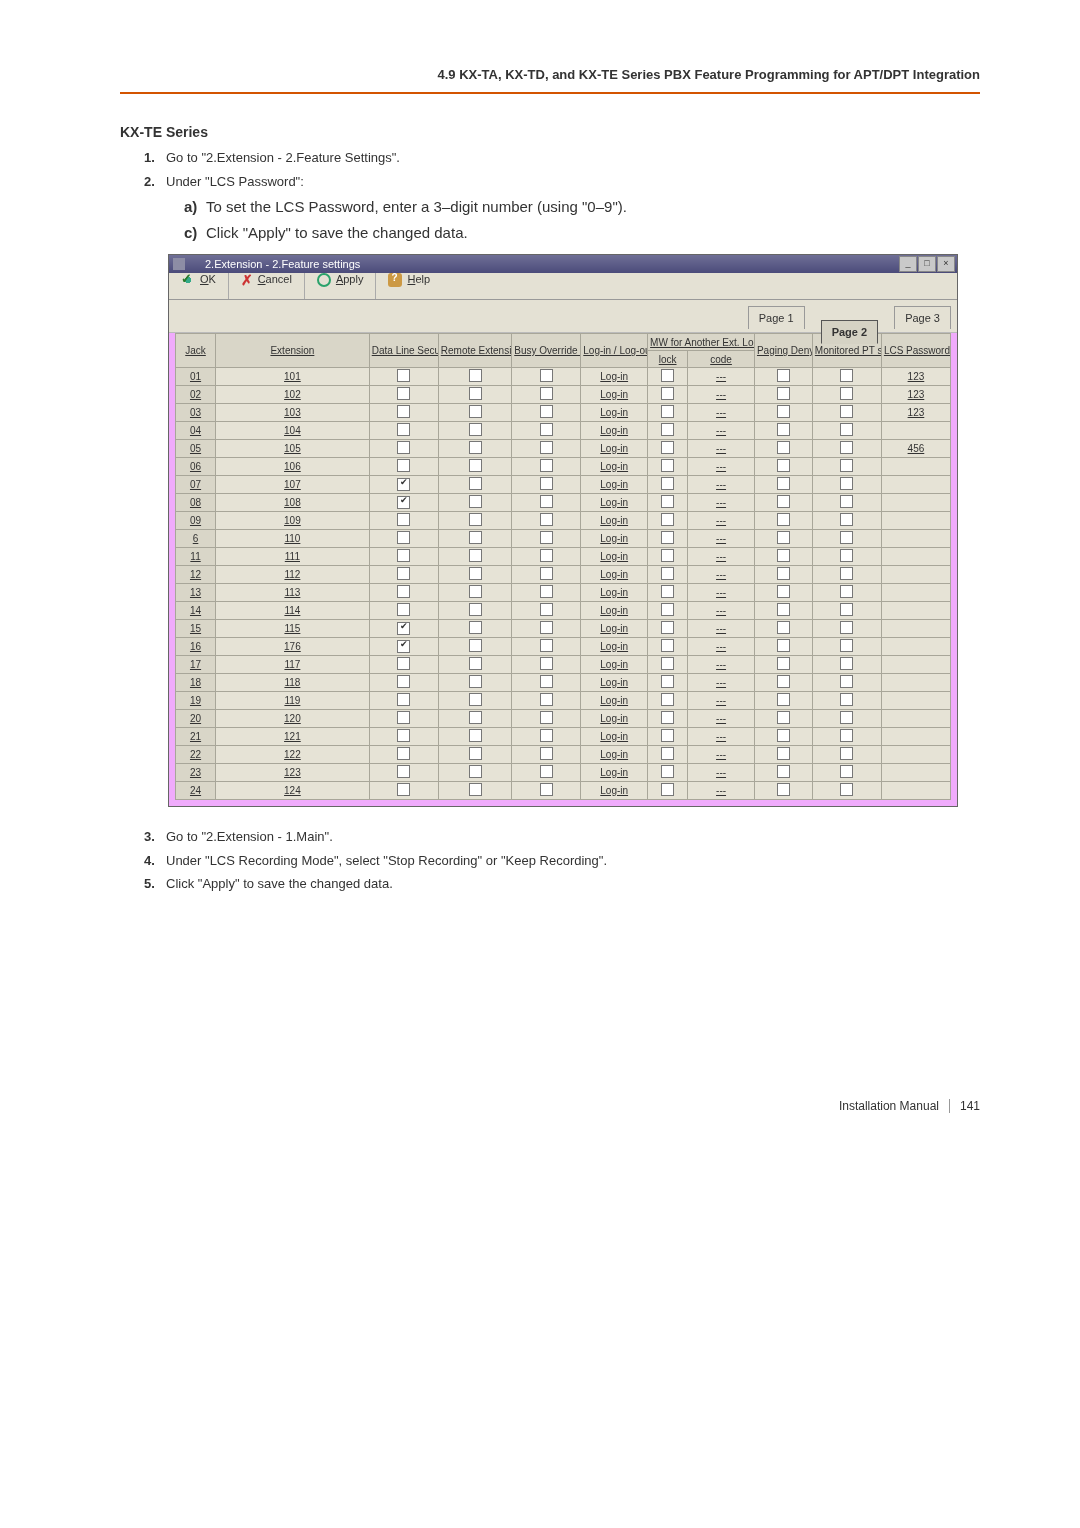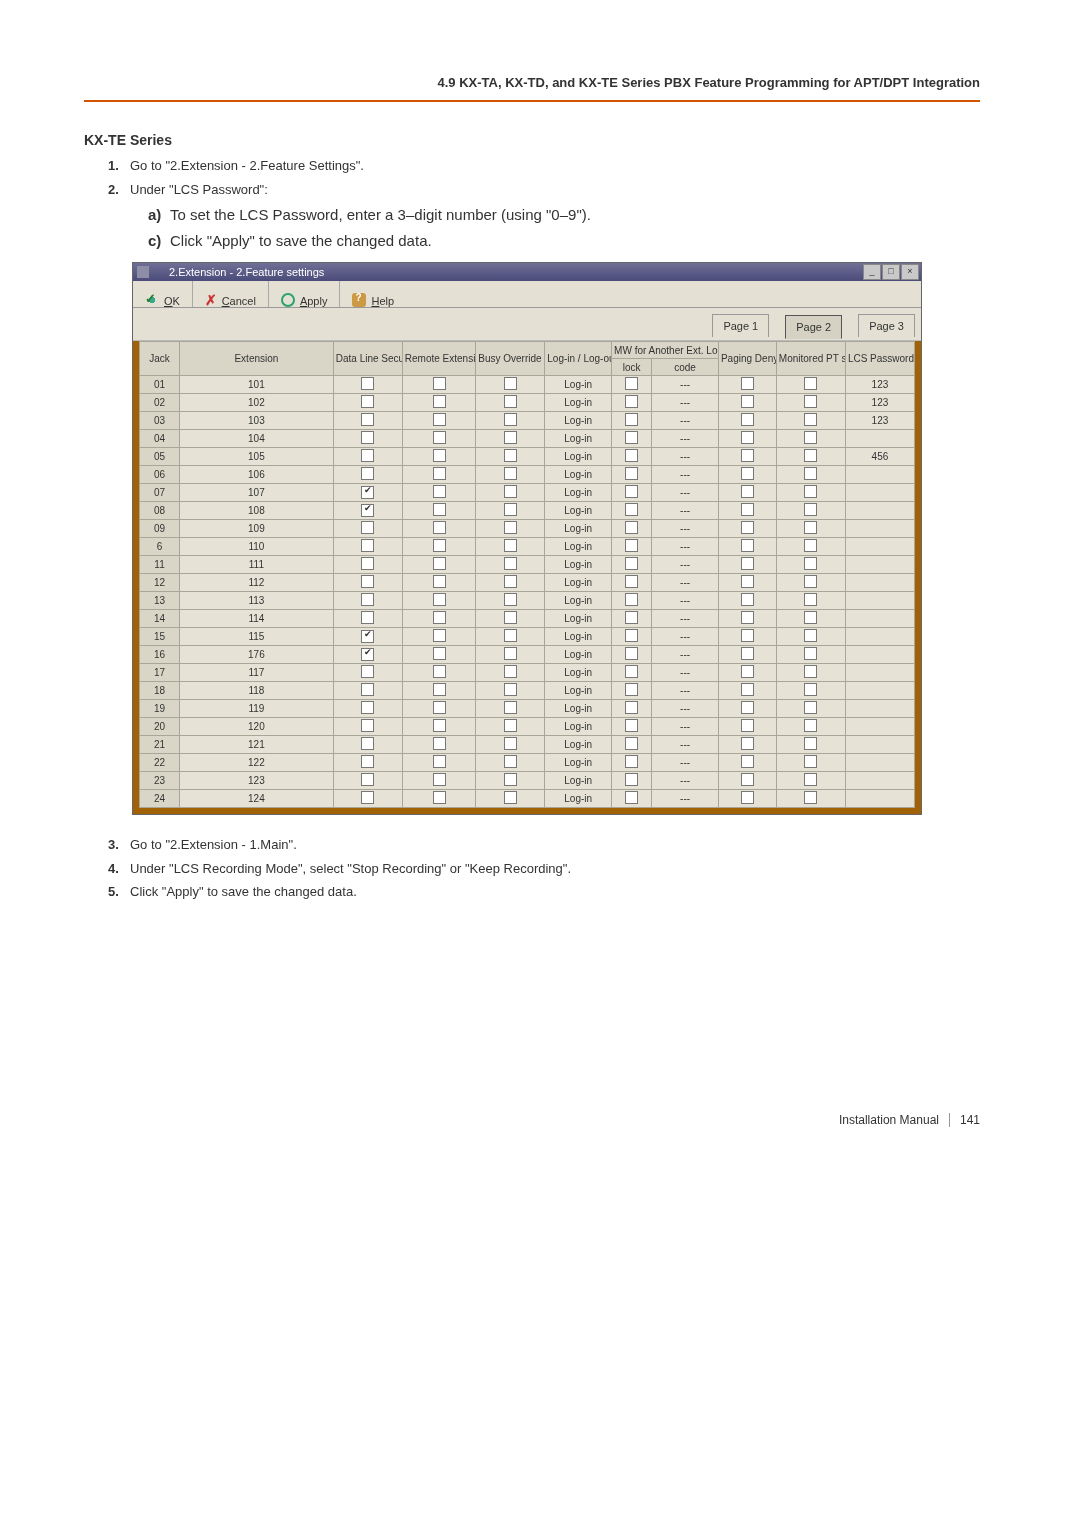--- a/index.html
+++ b/index.html
@@ -6,24 +6,24 @@
   margin: 0;
   padding: 0;
   font-family: Arial, Helvetica, sans-serif;
   background: #fff;
   font-size: 12px;
   color: #333;
 }
 .page {
   width: 1080px;
   height: 1156px;
-  margin: 15px auto;
+  margin: 7px auto;
   position: relative;
   box-sizing: border-box;
-  padding: 60px 100px 40px 84px;
+  padding: 60px 100px 40px 120px;
 }
 .page-header {
   text-align: right;
   font-weight: bold;
   font-size: 13px;
   padding-bottom: 10px;
   border-bottom: 2px solid #d35400;
   margin-bottom: 30px;
 }
 .section-title {
@@ -84,21 +84,21 @@
 .title-icon { width:12px; height:12px; background:#8d8da5; }
 .winbtns { display:flex; gap:1px; }
 .winbtn { width:16px; height:14px; background:#c9c9c9; border:1px solid #888; font-size:9px; line-height:12px; text-align:center; color:#333; }
 .toolbar {
   display: flex;
   height: 26px;
   border-bottom: 1px solid #999;
   align-items:center;
 }
 .tbtn {
-  display:flex; align-items:flex-end; gap:5px;
+  display:flex; align-items:flex-start; gap:5px;
   padding: 0 12px;
   height:100%;
   border-right:1px solid #aaa;
   font-size: 11px;
 }
 .tbtn .und { text-decoration: underline; }
 .ico { width:14px; height:14px; display:inline-block; }
 .ico-check { background: radial-gradient(#3a8 30%, transparent 31%); position:relative; }
 .ico-check::before { content:"✓"; color:#2a7a2a; font-size:13px; position:absolute; left:0; top:-2px; font-weight:bold;}
 .ico-x { color:#c33; font-weight:bold; font-size:14px; line-height:14px;}
@@ -118,25 +118,26 @@
   padding: 2px 10px;
   font-size:11px;
   background:#e4e1d4;
   height:18px;
   display:flex;align-items:center;
 }
 .tab.active {
   background:#d5d2c4;
   border:1px solid #555;
   border-bottom:1px solid #d5d2c4;
-  position:relative; top:1px;
+  position:relative; top:14px;font-weight:bold;
 }
 .table-wrap {
   padding: 0 6px 6px 6px;
-  background:#a16207;
+  background:#f0abfc;
+  text-decoration:underline;
 }
 table.grid {
   border-collapse: collapse;
   width: 100%;
   table-layout: fixed;
   font-size:10px;
   background:#e6e3d6;
 }
 table.grid th, table.grid td {
   border: 1px solid #a8a699;
@@ -153,21 +154,21 @@
   vertical-align:middle;
 }
 th.h-top { height:28px; }
 .cb {
   display:inline-block; width:11px; height:11px;
   border:1px solid #777; background:#fff;
 }
 .cb.chk::before { content:"✔"; font-size:9px; position:relative; top:-3px; left:0; color:#333;}
 .footer {
   position:absolute;
-  bottom:44px;
+  bottom:50px;
   right:100px;
   font-size:12px;
   display:flex;
   align-items:center;
   gap:10px;
 }
 .footer .sep { width:1px; height:14px; background:#999;}
 </style>
 </head>
 <body>

